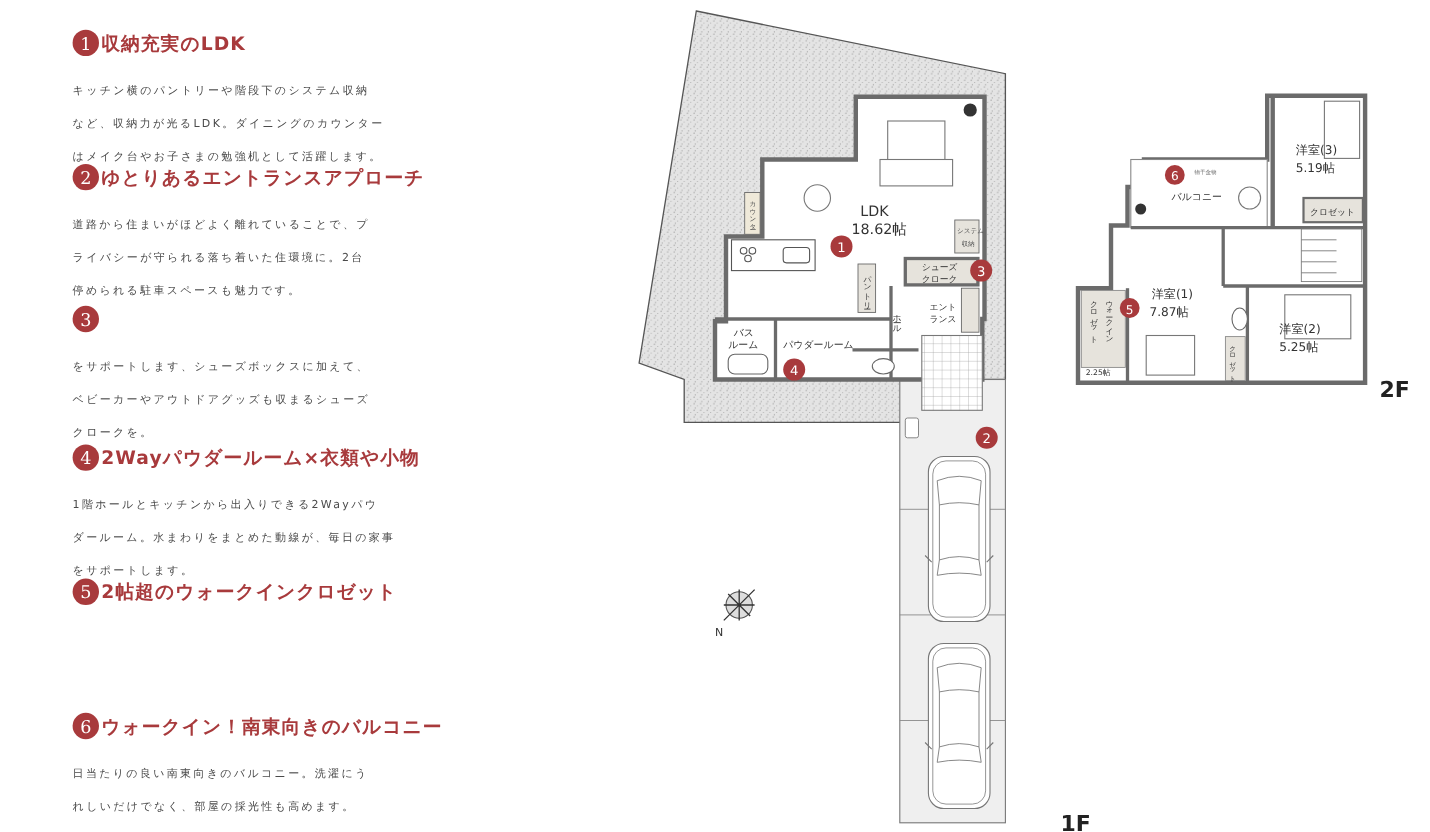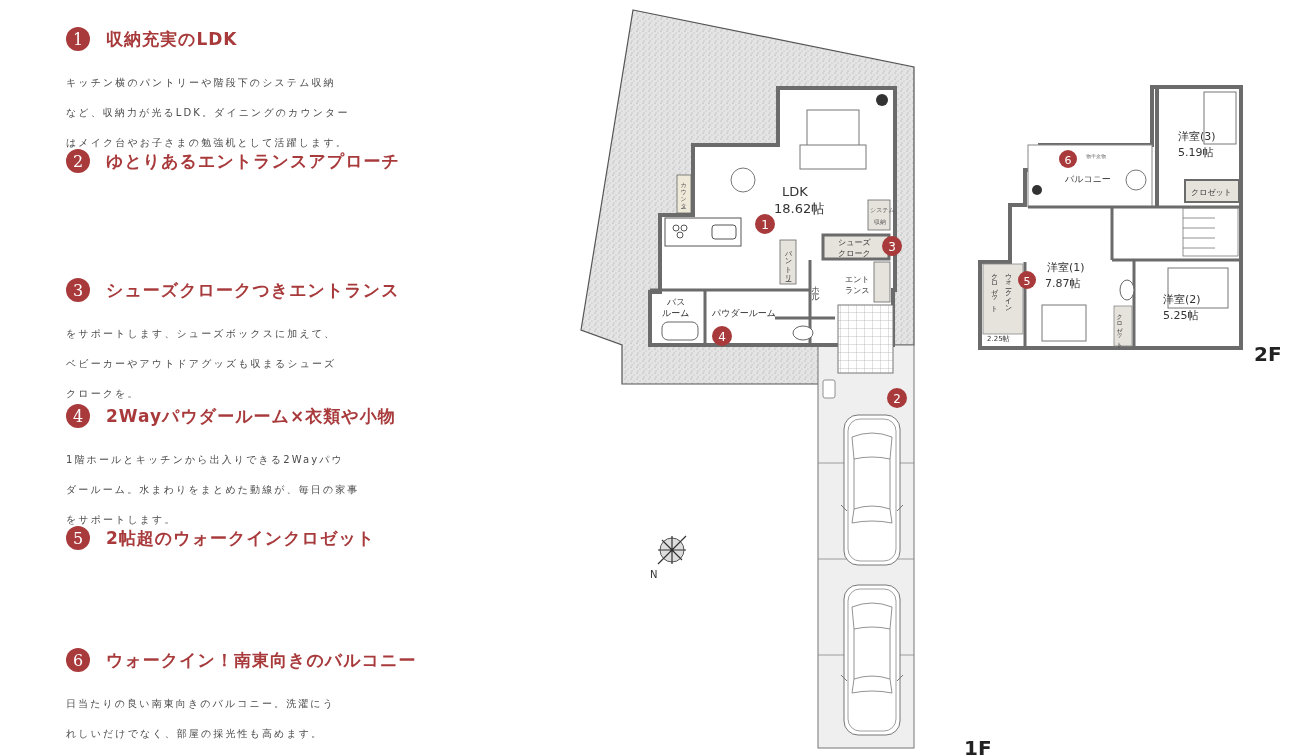--- a/index.html
+++ b/index.html
@@ -1,21 +1,21 @@
 <!DOCTYPE html>
 <html><head>
 <meta charset="utf-8">
 <style>
   html,body{margin:0;padding:0;background:#ffffff;}
   body{width:1300px;height:756px;position:relative;overflow:hidden;font-family:"DejaVu Sans","Liberation Sans",sans-serif;color:#444;}
   .features{position:absolute;left:66px;top:26px;width:380px;}
   .feature{position:absolute;left:0;width:380px;}
   .feature-head{display:flex;align-items:center;height:26px;}
   .num-badge{width:24px;height:24px;border-radius:50%;background:#a83a3c;color:#fff;font-family:"DejaVu Serif","Liberation Serif",serif;font-size:16px;display:flex;align-items:center;justify-content:center;flex:0 0 24px;}
-  .feature-title{margin-left:16px;color:#a83a3c;font-weight:bold;font-size:17px;letter-spacing:1px;white-space:nowrap;}
+  .feature-title{margin-left:2px;color:#a83a3c;font-weight:bold;font-size:17px;letter-spacing:1px;white-space:nowrap;}
   .feature-body{margin-top:16px;font-size:10px;line-height:30px;letter-spacing:2.1px;color:#4a4a4a;white-space:pre-line;}
   .plan{position:absolute;left:0;top:0;}
   .plan text{font-family:"DejaVu Sans","Liberation Sans",sans-serif;}
   .floor-label{position:absolute;font-size:20px;font-weight:bold;color:#222;}
 </style>
 </head>
 <body>
 
 <div class="features">
   <div class="feature" style="top:0px;">
@@ -25,25 +25,27 @@
       </div>
     <div class="feature-body">キッチン横のパントリーや階段下のシステム収納
 など、収納力が光るLDK。ダイニングのカウンター
 はメイク台やお子さまの勉強机として活躍します。</div>
   </div>
   <div class="feature" style="top:122px;">
     <div class="feature-head">
         <span class="num-badge">2</span>
         <span class="feature-title">ゆとりあるエントランスアプローチ</span>
       </div>
+    <div class="feature-body">道路から住まいがほどよく離れていることで、プ
+ライバシーが守られる落ち着いた住環境に。2台
+停められる駐車スペースも魅力です。</div>
   </div>
   <div class="feature" style="top:251px;">
     <div class="feature-head">
         <span class="num-badge">3</span>
-        <span class="feature-title">シューズクロークつきエントランス</span>
       </div>
     <div class="feature-body">をサポートします、シューズボックスに加えて、
 ベビーカーやアウトドアグッズも収まるシューズ
 クロークを。</div>
   </div>
   <div class="feature" style="top:377px;">
     <div class="feature-head">
         <span class="num-badge">4</span>
         <span class="feature-title">2Wayパウダールーム×衣類や小物</span>
       </div>

